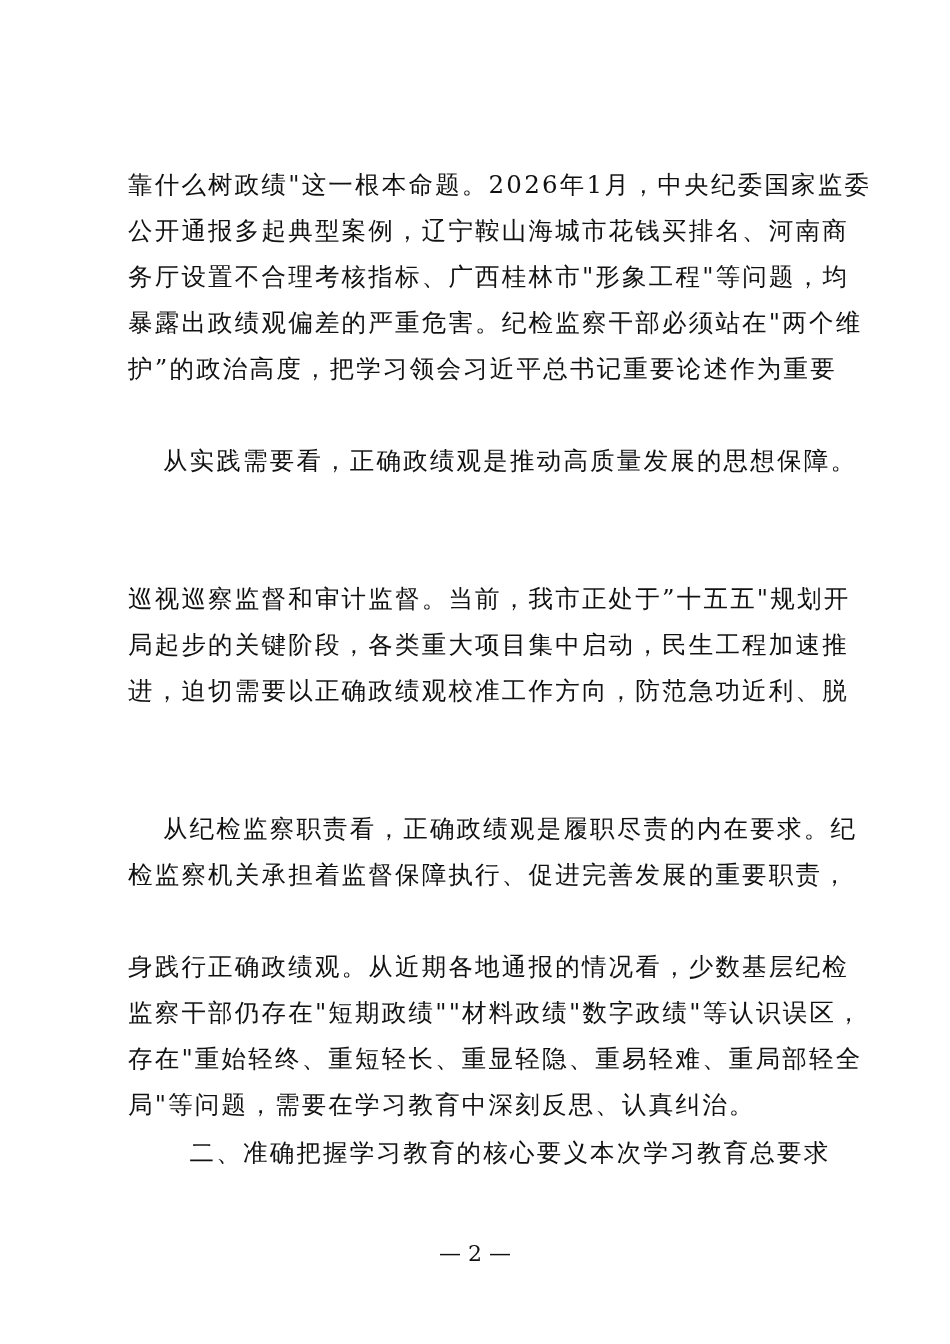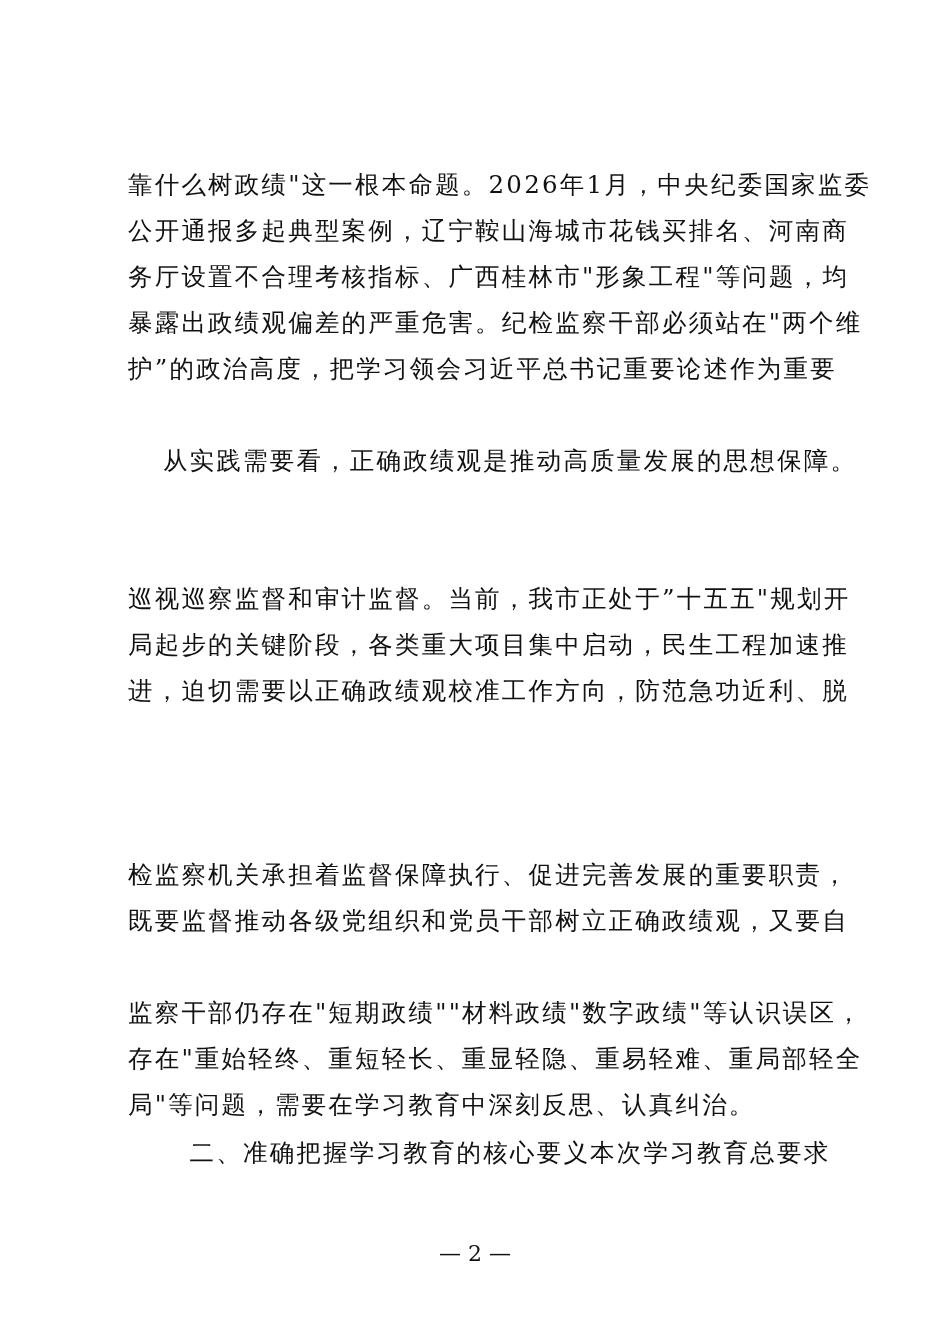--- a/index.html
+++ b/index.html
@@ -16,20 +16,21 @@
 <div class="page">
   <div class="line" style="top:170px">靠什么树政绩"这一根本命题。2026年1月，中央纪委国家监委</div>
   <div class="line" style="top:216px">公开通报多起典型案例，辽宁鞍山海城市花钱买排名、河南商</div>
   <div class="line" style="top:262px">务厅设置不合理考核指标、广西桂林市"形象工程"等问题，均</div>
   <div class="line" style="top:308px">暴露出政绩观偏差的严重危害。纪检监察干部必须站在"两个维</div>
   <div class="line" style="top:354px">护”的政治高度，把学习领会习近平总书记重要论述作为重要</div>
   <div class="line indent" style="top:446px">从实践需要看，正确政绩观是推动高质量发展的思想保障。</div>
   <div class="line" style="top:584px">巡视巡察监督和审计监督。当前，我市正处于”十五五"规划开</div>
   <div class="line" style="top:630px">局起步的关键阶段，各类重大项目集中启动，民生工程加速推</div>
   <div class="line" style="top:676px">进，迫切需要以正确政绩观校准工作方向，防范急功近利、脱</div>
+  <div class="line indent" style="top:814px">从纪检监察职责看，正确政绩观是履职尽责的内在要求。纪</div>
   <div class="line" style="top:860px">检监察机关承担着监督保障执行、促进完善发展的重要职责，</div>
-  <div class="line" style="top:906px">既要监督推动各级党组织和党员干部树立正确政绩观，又要自</div>
+  <div class="line" style="top:952px">身践行正确政绩观。从近期各地通报的情况看，少数基层纪检</div>
   <div class="line" style="top:998px">监察干部仍存在"短期政绩""材料政绩"数字政绩"等认识误区，</div>
   <div class="line" style="top:1044px">存在"重始轻终、重短轻长、重显轻隐、重易轻难、重局部轻全</div>
   <div class="line" style="top:1090px">局"等问题，需要在学习教育中深刻反思、认真纠治。</div>
   <div class="line indent heading" style="top:1138px">二、准确把握学习教育的核心要义本次学习教育总要求</div>
   <div class="pagenum">— 2 —</div>
 </div>
 
 </body></html>

